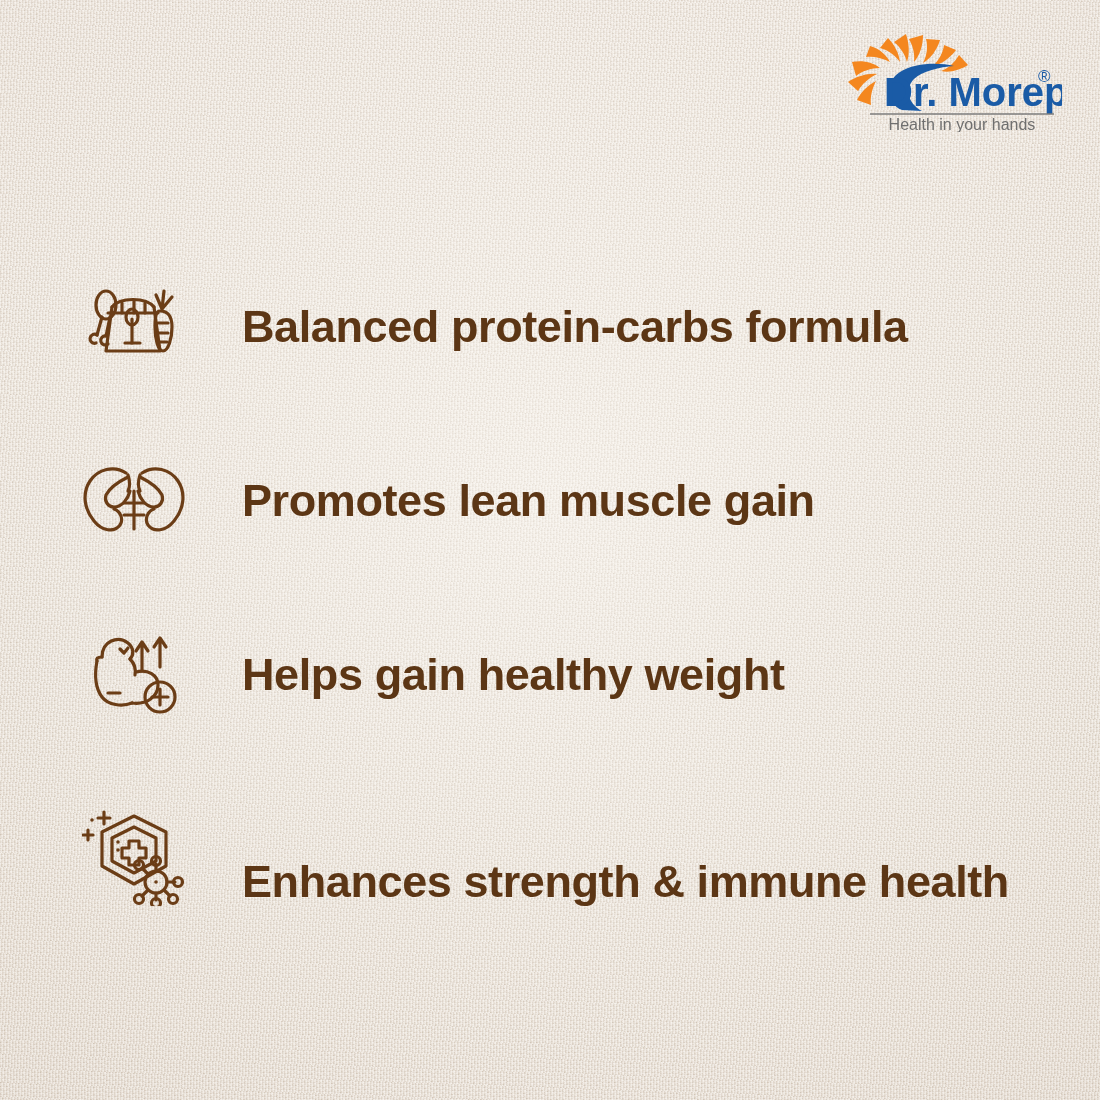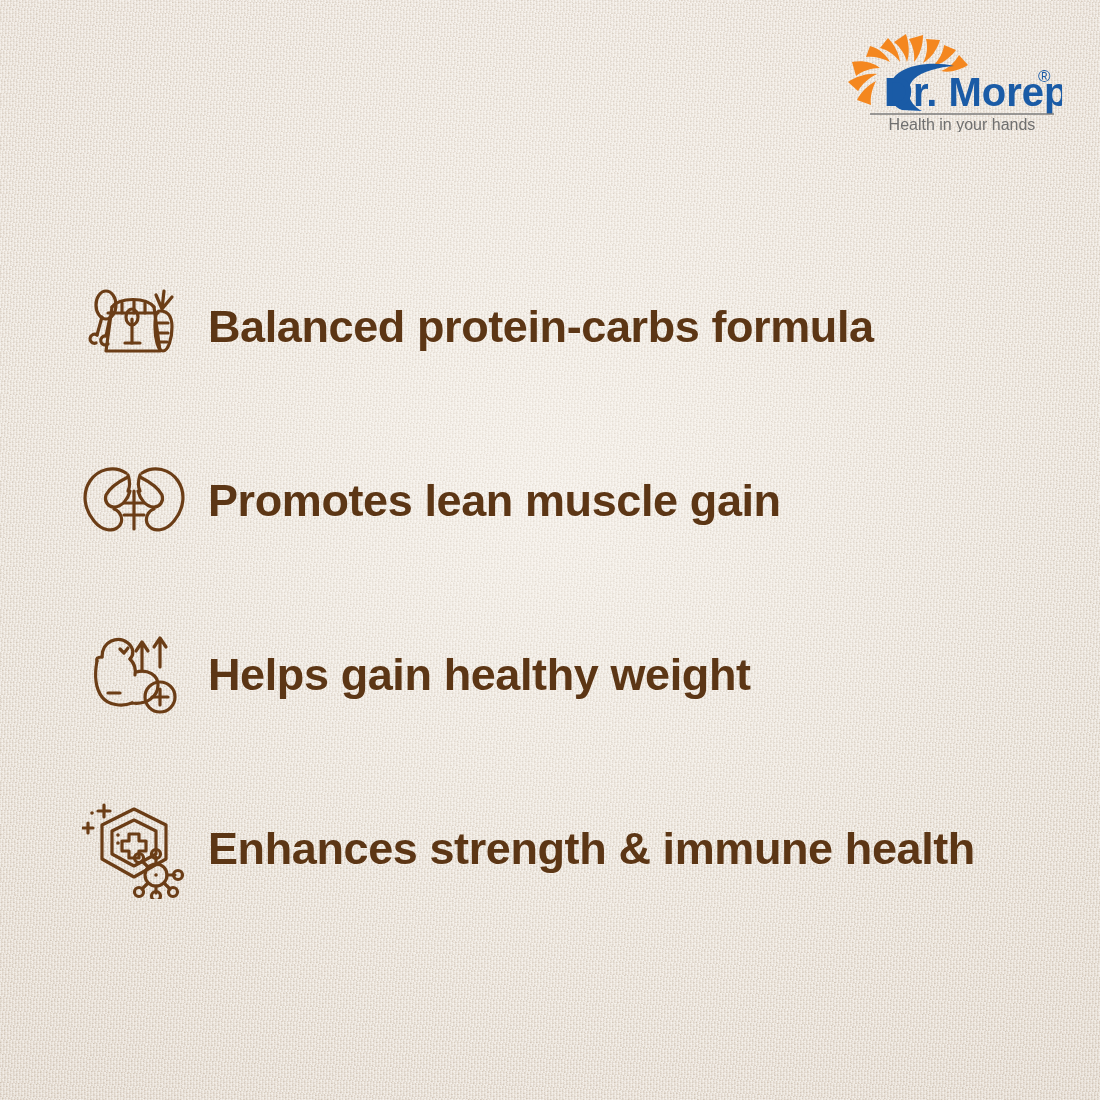--- a/index.html
+++ b/index.html
@@ -44,22 +44,23 @@
     position: absolute;
     top: 268px;
     left: 78px;
     width: 980px;
   }
   .feature-row {
     display: flex;
     align-items: center;
     height: 118px;
     margin-bottom: 56px;
-  }
-  .feature-row:last-child { margin-bottom: 0; }
+    gap: 34px;
+  }
+  .feature-row:last-child { margin-bottom: 0; align-items: flex-end; }
 
   .feature-icon {
     width: 112px;
     min-width: 112px;
     height: 104px;
     display: flex;
     align-items: center;
     justify-content: center;
   }
   .feature-icon svg { display: block; }

